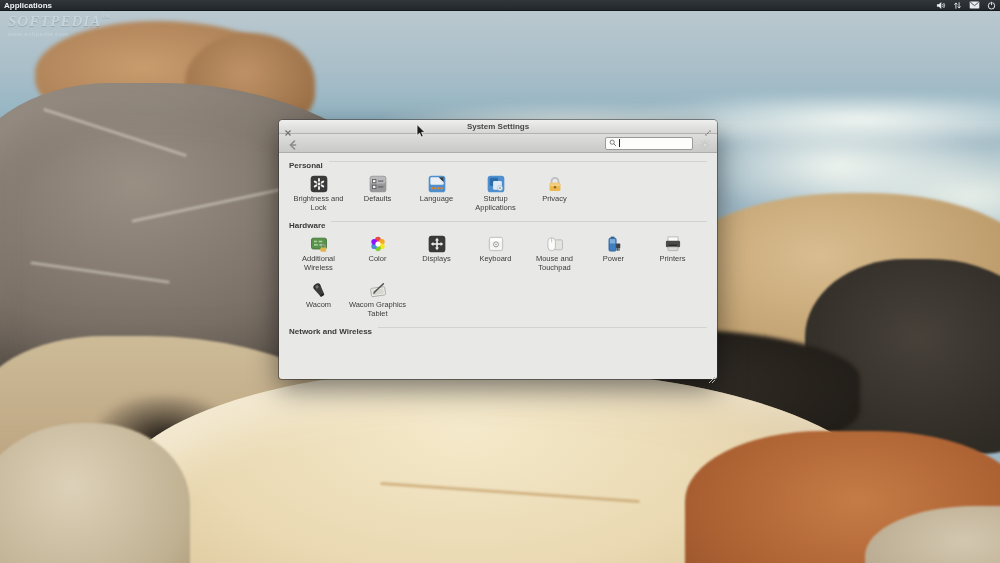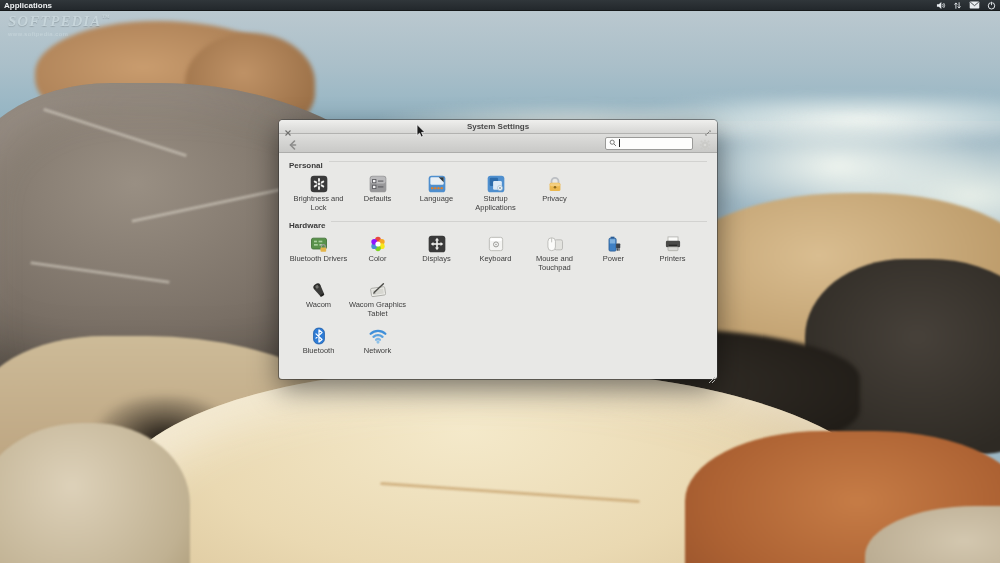--- a/index.html
+++ b/index.html
@@ -300,21 +300,21 @@
                   <g fill="#a9cf9e">
                     <rect x="6" y="8" width="3.5" height="2"></rect>
                     <rect x="11.5" y="8" width="4.5" height="2"></rect>
                     <rect x="6" y="12" width="4.5" height="2"></rect>
                     <rect x="12.5" y="12" width="3.5" height="2"></rect>
                   </g>
                   <path d="M14.9 16.6v-1.5a2.3 2.3 0 014.6 0v1.5" fill="none" stroke="#9a9a98" stroke-width="1.4"></path>
                   <rect x="13.8" y="16.2" width="6.8" height="5.2" rx="1" fill="#e4b54b"></rect>
                 </svg>
               </span>
-              <span class="label">Bluetooth Drivers</span>
+              <span class="label">Additional Wireless</span>
             </div>
             <div class="item">
               <span class="icon">
                 <svg viewBox="0 0 24 24">
                   <circle cx="12" cy="6.8" r="3.4" fill="#e8473f"></circle>
                   <circle cx="16.6" cy="9.4" r="3.4" fill="#f5a623"></circle>
                   <circle cx="16.6" cy="14.6" r="3.4" fill="#f8e71c"></circle>
                   <circle cx="12" cy="17.2" r="3.4" fill="#7ed321"></circle>
                   <circle cx="7.4" cy="14.6" r="3.4" fill="#4a90d2"></circle>
                   <circle cx="7.4" cy="9.4" r="3.4" fill="#9013fe"></circle>
@@ -408,41 +408,23 @@
                   </g>
                   <line x1="8" y1="14.5" x2="18.5" y2="4.5" stroke="#4a4a46" stroke-width="1.7" stroke-linecap="round"></line>
                   <path d="M6 16.5l3-.7-1.8-1.9z" fill="#4a4a46"></path>
                 </svg>
               </span>
               <span class="label">Wacom Graphics Tablet</span>
             </div>
           </div>
         </div>
         <div class="section">
-          <div class="items">
-            <div class="item">
-              <span class="icon">
-                <svg viewBox="0 0 24 24">
-                  <rect x="5.5" y="2.5" width="13" height="19" rx="5.8" fill="#2e7cd6" stroke="#1f5ea8"></rect>
-                  <path d="M12 4.8v14.4M12 4.8l3.6 3-7.2 6.8M12 19.2l3.6-3-7.2-6.8" fill="none" stroke="#ffffff" stroke-width="1.5" stroke-linejoin="round" stroke-linecap="round"></path>
-                </svg>
-              </span>
-              <span class="label">Bluetooth</span>
-            </div>
-            <div class="item">
-              <span class="icon">
-                <svg viewBox="0 0 24 24">
-                  <path d="M3.2 9.3a13 13 0 0117.6 0" fill="none" stroke="#3f8fd9" stroke-width="2.8" stroke-linecap="round"></path>
-                  <path d="M6.6 13a8 8 0 0110.8 0" fill="none" stroke="#58a0df" stroke-width="2.8" stroke-linecap="round"></path>
-                  <path d="M9.8 16.4a3.6 3.6 0 014.4 0" fill="none" stroke="#79b4e6" stroke-width="2.8" stroke-linecap="round"></path>
-                  <circle cx="12" cy="19.3" r="1.9" fill="#8ec1e8"></circle>
-                </svg>
-              </span>
-              <span class="label">Network</span>
-            </div>
+          <div class="section-header">
+            <span class="section-title">Network and Wireless</span>
+            <span class="section-line"></span>
           </div>
         </div>
       </div>
     <span class="grip">
       <svg viewBox="0 0 8 8">
           <path d="M7 1L1 7M7 4L4 7" stroke="#b5b5b3" stroke-width="1"></path>
         </svg>
     </span>
   </div>
 

